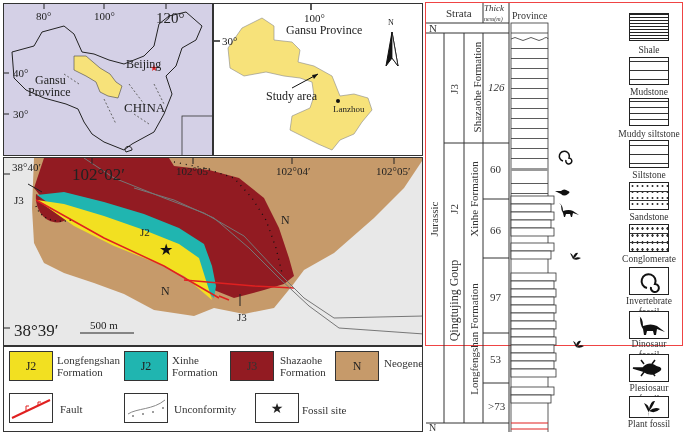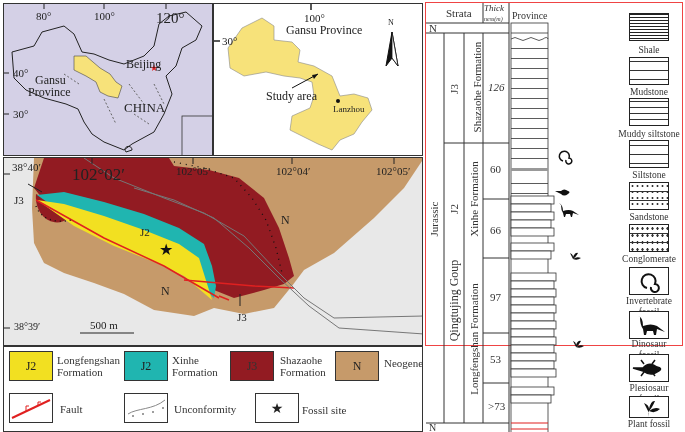--- a/index.html
+++ b/index.html
@@ -90,21 +90,21 @@
     <line x1="288" y1="0" x2="288" y2="6" stroke="#222"></line>
     <line x1="390" y1="0" x2="390" y2="6" stroke="#222"></line>
     <line x1="0" y1="16" x2="6" y2="16" stroke="#222"></line>
     <line x1="0" y1="170" x2="6" y2="170" stroke="#222"></line>
     <line x1="76" y1="175" x2="130" y2="175" stroke="#222"></line>
     <line x1="38" y1="34" x2="24" y2="26" stroke="#222"></line>
     <line x1="236" y1="136" x2="236" y2="148" stroke="#222"></line>
     <text x="155" y="97" font-size="16" fill="#111">★</text>
   </svg>
   <span class="abs" style="left:8px;top:3px;font-size:11px;">38°40′</span>
-  <span class="abs" style="left:10px;top:163px;font-size:10px;text-align:right;">38°39′</span>
+  <span class="abs" style="left:10px;top:163px;font-size:17px;text-align:right;">38°39′</span>
   <span class="abs" style="left:68px;top:7px;font-size:17px;">102°02′</span>
   <span class="abs" style="left:172px;top:7px;font-size:11px;">102°05′</span>
   <span class="abs" style="left:272px;top:7px;font-size:11px;">102°04′</span>
   <span class="abs" style="left:372px;top:7px;font-size:11px;">102°05′</span>
   <span class="abs" style="left:10px;top:36px;font-size:11px;">J3</span>
   <span class="abs" style="left:233px;top:153px;font-size:11px;">J3</span>
   <span class="abs" style="left:136px;top:68px;font-size:11px;">J2</span>
   <span class="abs" style="left:157px;top:126px;font-size:12px;">N</span>
   <span class="abs" style="left:277px;top:55px;font-size:12px;">N</span>
   <span class="abs" style="left:86px;top:161px;font-size:11px;">500 m</span>

